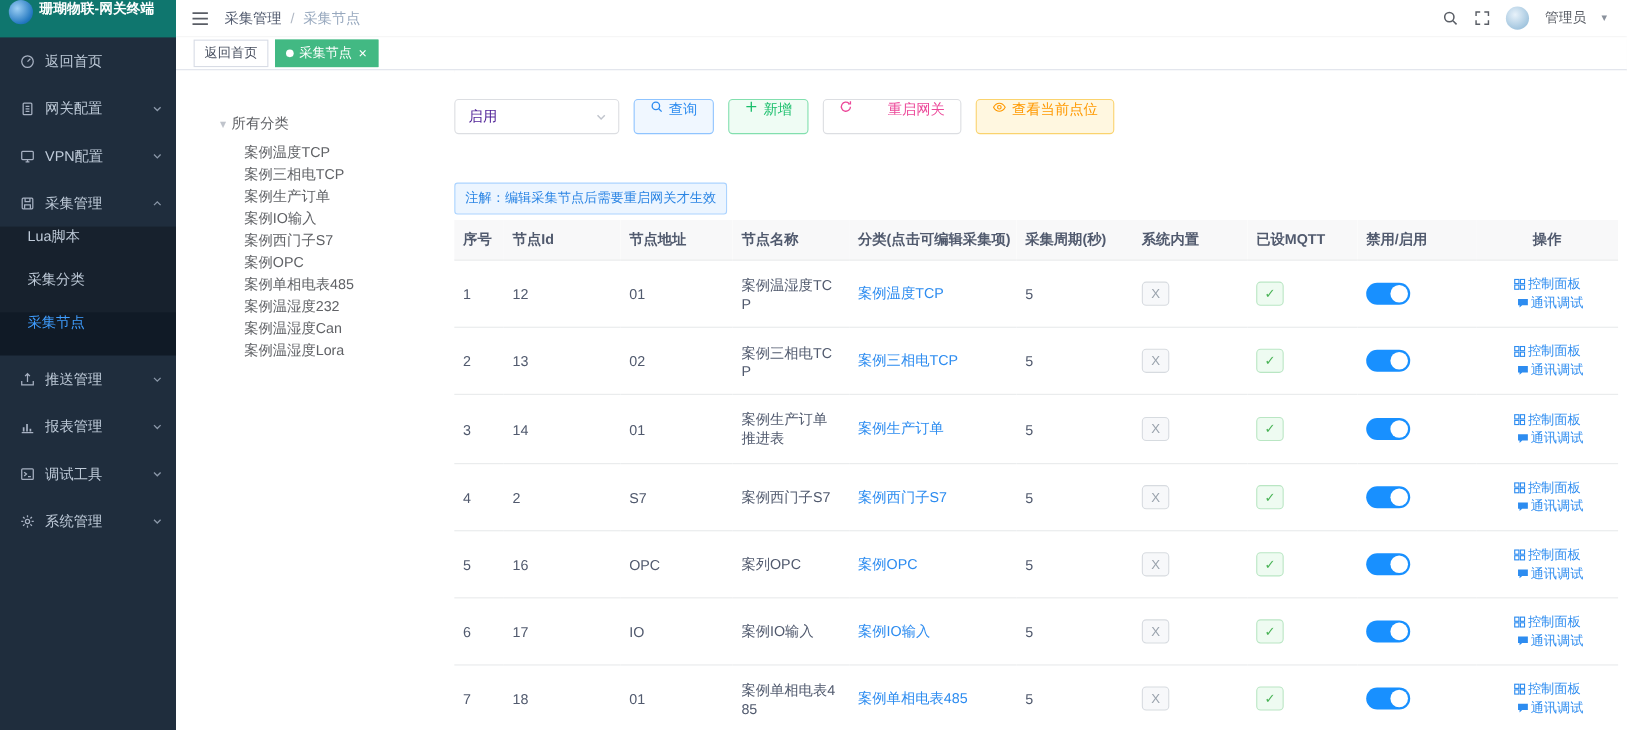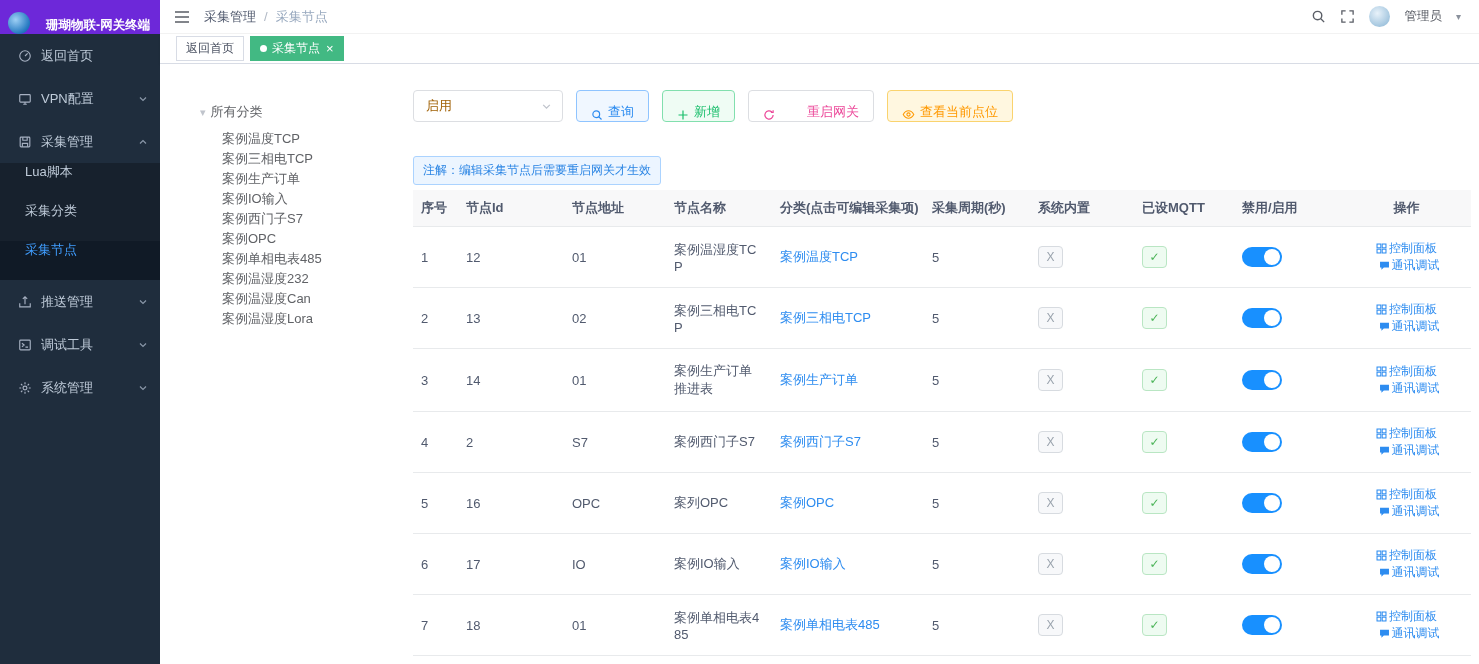--- a/index.html
+++ b/index.html
@@ -2,21 +2,21 @@
 <html><head>
 <meta charset="utf-8">
 <style>
   * { margin:0; padding:0; box-sizing:border-box; }
   html,body { width:1479px; height:664px; overflow:hidden; background:#fff;
     font-family:"Liberation Sans","DejaVu Sans",sans-serif; font-size:13px; color:#515a6e; }
   .app { position:relative; width:1479px; height:664px; }
 
   
   .sidebar { position:absolute; left:0; top:0; width:160px; height:664px; background:#1f2d3d; }
-  .logo-bar { height:34px; display:flex; align-items:flex-end; gap:16px; padding:0 8px; background:#6d28d9; }
+  .logo-bar { height:34px; display:flex; align-items:flex-start; gap:6px; padding:0 8px; background:#0f766e; }
   .logo-circle { width:22px; height:22px; border-radius:50%; flex:none;
     background:radial-gradient(circle at 35% 35%, #9ed0f5, #2277c0 70%, #155a96); }
   .logo-title { color:#fff; font-size:12.5px; font-weight:bold; white-space:nowrap; }
   .menu-item { position:relative; height:43px; display:flex; align-items:center; gap:9px;
     padding:0 14px 0 18px; color:#bfcbd9; font-size:13px; cursor:pointer; }
   .mi-icon { width:14px; height:14px; color:#a7b1c2; flex:none; }
   .mi-icon svg { display:block; }
   .mi-chevron { position:absolute; right:12px; color:#8a97a8; }
   .mi-chevron svg { display:block; }
   .mi-chevron.up svg { transform:rotate(180deg); }
@@ -58,31 +58,31 @@
   .tree-items { list-style:none; margin:8px 0 0 22px; }
   .tree-items li { height:20px; line-height:20px; font-size:13px; color:#606266;
     white-space:nowrap; cursor:pointer; }
 
   
   .main { position:absolute; left:413px; top:64px; width:1066px; height:600px; background:#fff;
     padding-top:26px; }
   .toolbar { display:flex; align-items:center; gap:13px; }
   .select { width:150px; height:32px; border:1px solid #dcdee2; border-radius:4px; background:#fff;
     display:flex; align-items:center; justify-content:space-between; padding:0 10px 0 12px;
-    color:#a16207; font-size:13px; cursor:pointer; }
+    color:#4c1d95; font-size:13px; cursor:pointer; }
   .select-caret { color:#c0c4cc; display:flex; }
-  .btn { height:32px; display:inline-flex; align-items:flex-end; gap:5px; padding:0 14px;
+  .btn { height:32px; display:inline-flex; align-items:flex-start; gap:5px; padding:0 14px;
     border-radius:4px; font-size:13px; cursor:pointer; border:1px solid transparent; white-space:nowrap; }
   .btn svg { display:block; }
   .btn-search { background:#f0f7ff; border-color:#8fc4ff; color:#2d8cf0; }
   .btn-add { background:#effcf4; border-color:#82dfae; color:#19be6b; }
   .btn-restart { background:#fff; border-color:#dcdee2; color:#ec4899;gap:32px; }
   .btn-points { background:#fff7e0; border-color:#fad36e; color:#ff9900; }
 
-  .note { display:inline-block; margin-top:34px; padding:5px 9px; font-size:12px;
+  .note { display:inline-block; margin-top:44px; padding:5px 9px; font-size:12px;
     background:#ecf5ff; border:1px solid #abd3ff; border-radius:3px; color:#2b85e4; }
 
   table { border-collapse:collapse; table-layout:fixed; width:1058px; margin-top:5px; }
   thead th { background:#f8f8f9; border-bottom:1px solid #e8eaec; padding:9px 8px; text-align:left;
     font-size:13px; font-weight:bold; color:#515a6e; white-space:nowrap; overflow:hidden; }
   tbody td { border-bottom:1px solid #e8eaec; padding:13px 8px; font-size:13px; color:#515a6e;
     vertical-align:middle; word-break:break-all; }
   th.c-ops, td.c-ops { text-align:center; padding-left:2px; padding-right:2px; }
   a.cat-link { color:#2d8cf0; text-decoration:none; cursor:pointer; }
   .badge-x { display:inline-flex; align-items:center; justify-content:center; width:25px; height:22px;
@@ -112,20 +112,34 @@
     <div class="menu-item">
       <span class="mi-icon">
           <svg width="14" height="14" viewBox="0 0 16 16" fill="none" stroke="currentColor" stroke-width="1.3">
             <circle cx="8" cy="8" r="6"></circle>
             <path d="M8 8l3-3"></path>
           </svg>
         </span>
       <span class="mi-label">返回首页</span>
     </div>
 
+    <div class="menu-item">
+      <span class="mi-icon">
+          <svg width="14" height="14" viewBox="0 0 16 16" fill="none" stroke="currentColor" stroke-width="1.3">
+            <rect x="3.5" y="2" width="9" height="12" rx="1"></rect>
+            <path d="M6 5.5h4M6 8h4M6 10.5h4"></path>
+          </svg>
+        </span>
+      <span class="mi-label">网关配置</span>
+      <span class="mi-chevron">
+          <svg width="10" height="10" viewBox="0 0 10 10" fill="none" stroke="currentColor" stroke-width="1.2">
+            <path d="M2 3.5l3 3 3-3"></path>
+          </svg>
+        </span>
+    </div>
 
     <div class="menu-item">
       <span class="mi-icon">
           <svg width="14" height="14" viewBox="0 0 16 16" fill="none" stroke="currentColor" stroke-width="1.3">
             <rect x="2" y="3" width="12" height="8.5" rx="1"></rect>
             <path d="M6 14h4M8 11.5V14"></path>
           </svg>
         </span>
       <span class="mi-label">VPN配置</span>
       <span class="mi-chevron">
@@ -171,20 +185,34 @@
         </span>
       <span class="mi-label">推送管理</span>
       <span class="mi-chevron">
           <svg width="10" height="10" viewBox="0 0 10 10" fill="none" stroke="currentColor" stroke-width="1.2">
             <path d="M2 3.5l3 3 3-3"></path>
           </svg>
         </span>
     </div>
 
 
+    <div class="menu-item">
+      <span class="mi-icon">
+          <svg width="14" height="14" viewBox="0 0 16 16" fill="none" stroke="currentColor" stroke-width="1.3">
+            <path d="M2 14h12"></path>
+            <path d="M4 13V8.5M7.5 13V5M11 13v-3" stroke-width="1.8"></path>
+          </svg>
+        </span>
+      <span class="mi-label">报表管理</span>
+      <span class="mi-chevron">
+          <svg width="10" height="10" viewBox="0 0 10 10" fill="none" stroke="currentColor" stroke-width="1.2">
+            <path d="M2 3.5l3 3 3-3"></path>
+          </svg>
+        </span>
+    </div>
 
     <div class="menu-item">
       <span class="mi-icon">
           <svg width="14" height="14" viewBox="0 0 16 16" fill="none" stroke="currentColor" stroke-width="1.3">
             <rect x="2" y="2.5" width="12" height="11" rx="1"></rect>
             <path d="M4.5 6L7 8l-2.5 2M8.5 10.5h3"></path>
           </svg>
         </span>
       <span class="mi-label">调试工具</span>
       <span class="mi-chevron">

